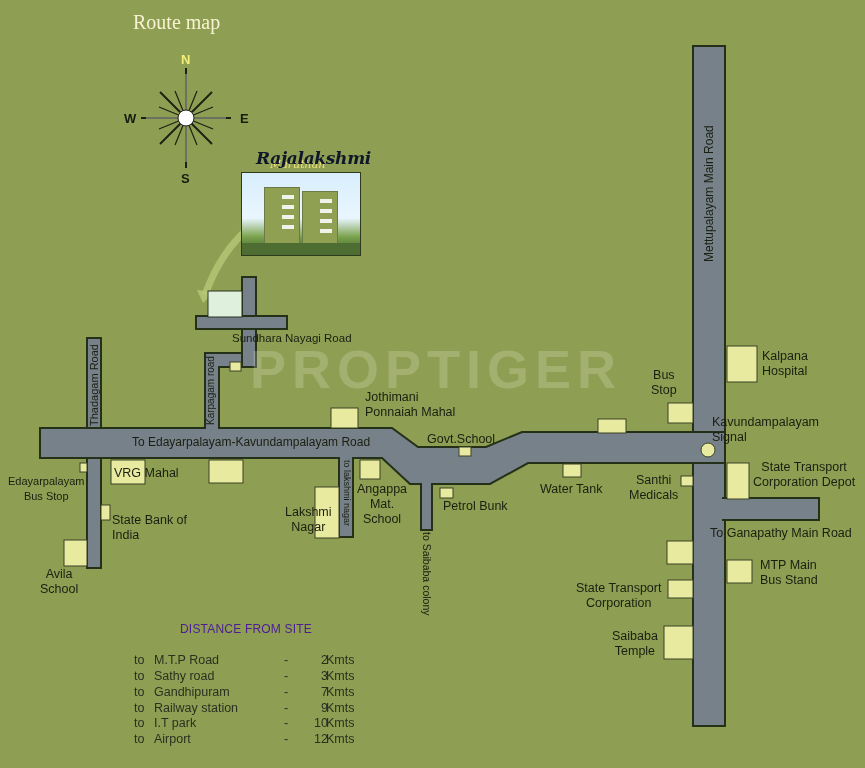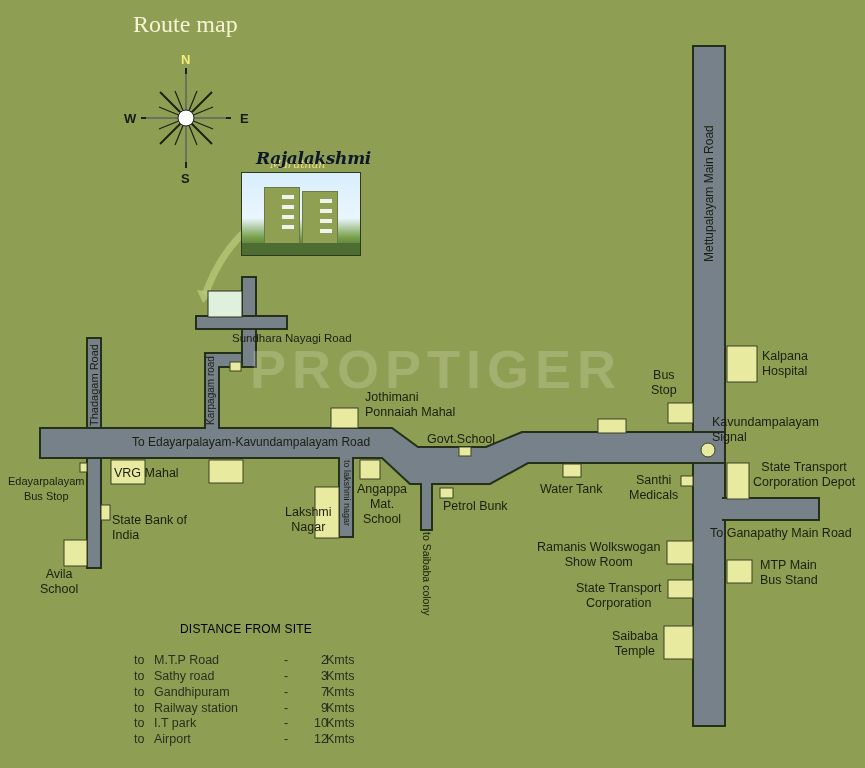--- a/index.html
+++ b/index.html
@@ -1,33 +1,33 @@
 <!DOCTYPE html>
 <html><head>
 <meta charset="utf-8">
 <style>
   html,body{margin:0;padding:0;}
   body{width:865px;height:768px;overflow:hidden;background:#8d9d52;font-family:"Liberation Sans",sans-serif;}
   #map{position:relative;width:865px;height:768px;background:#8e9e53;}
   svg{position:absolute;left:0;top:0;}
   .lbl{position:absolute;color:#1b1f10;font-size:12.5px;line-height:15px;white-space:nowrap;}
   .c{text-align:center;}
-  .title{position:absolute;left:133px;top:11px;font-family:"Liberation Serif",serif;font-size:24px;color:#f7f3d2;}
+  .title{position:absolute;left:133px;top:11px;font-family:"Liberation Serif",serif;font-size:20px;color:#f7f3d2;}
   .dir{position:absolute;font-size:13px;font-weight:bold;color:#1a1a10;}
   .dir.n{color:#f4ee7a;}
   .road-v{position:absolute;font-size:11px;color:#1b1f10;transform-origin:left top;transform:rotate(-90deg);white-space:nowrap;}
   .road-v-down{position:absolute;font-size:10.5px;color:#1b1f10;transform-origin:left top;transform:rotate(90deg);white-space:nowrap;}
   .brand1{position:absolute;left:270px;top:139px;font-family:"DejaVu Serif",serif;font-style:italic;font-size:11px;color:#efe37a;margin-top:19px;}
   .brand2{position:absolute;left:256px;top:148px;font-family:"DejaVu Serif",serif;font-style:italic;font-weight:bold;font-size:17px;color:#0f172a;letter-spacing:-0.3px;}
   .photo{position:absolute;left:241px;top:172px;width:118px;height:82px;border:1px solid #2d3a1c;overflow:hidden;
     background:linear-gradient(#d8eefc 0%,#eaf6ff 55%,#7aa24c 78%,#3a5a2a 100%);}
   .bldg{position:absolute;background:#8fa052;border:1px solid #6d7a45;}
   .win{position:absolute;background:#f2f2ec;}
   .watermark{position:absolute;left:250px;top:338px;font-size:54px;letter-spacing:6px;color:rgba(240,240,220,0.22);font-weight:bold;}
-  .dist-head{position:absolute;left:180px;top:622px;font-size:12px;color:#000000;letter-spacing:0.2px;}
+  .dist-head{position:absolute;left:180px;top:622px;font-size:12px;color:#4c1d95;letter-spacing:0.2px;}
   .dist-row{position:absolute;left:134px;font-size:12.5px;color:#2b3020;height:16px;}
   .dist-row span{position:absolute;white-space:nowrap;}
 </style>
 </head>
 <body>
 
 <div id="map">
 
   <svg width="865" height="768">
 
@@ -194,24 +194,20 @@
       <div>Corporation Depot</div>
   </div>
   <div class="lbl" style="left:112px;top:513px;">
     <div>State Bank of</div>
       <div>India</div>
   </div>
   <div class="lbl c" style="left:33px;top:567px;margin-left:7px;">
     <div>Avila</div>
       <div>School</div>
   </div>
-  <div class="lbl c" style="left:537px;top:540px;">
-    <div>Ramanis Wolkswogan</div>
-      <div>Show Room</div>
-  </div>
   <div class="lbl" style="left:760px;top:558px;">
     <div>MTP Main</div>
       <div>Bus Stand</div>
   </div>
   <div class="lbl c" style="left:576px;top:581px;">
     <div>State Transport</div>
       <div>Corporation</div>
   </div>
   <div class="lbl c" style="left:612px;top:629px;">
     <div>Saibaba</div>

